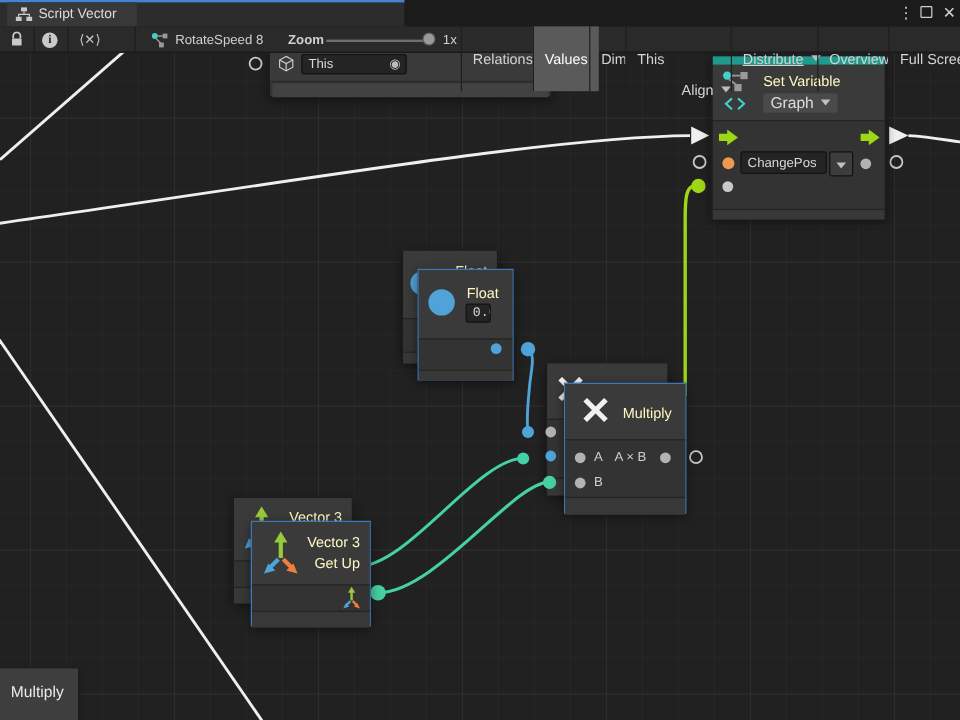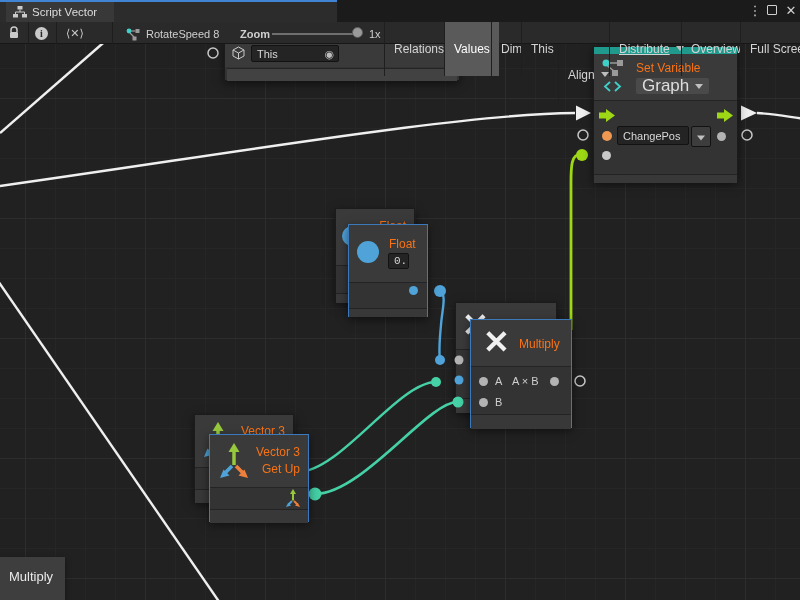--- a/index.html
+++ b/index.html
@@ -50,32 +50,32 @@
 
   
   .node{position:absolute;background:#333333;border:1px solid #1b1b1b;
         box-shadow:0 3px 9px rgba(0,0,0,.5);box-sizing:border-box;}
   .back{z-index:1;}
   .front{z-index:3;}
   .selected{border:1.5px solid #3a79bb;}
   .hd{position:absolute;left:0;right:0;background:#3a3a3a;}
   .bd{position:absolute;left:0;right:0;background:#333333;border-top:1px solid #242424;}
   .ft{position:absolute;left:0;right:0;background:#383838;border-top:1px solid #232323;}
-  .ntitle{position:absolute;font-size:12px;color:#f97316;white-space:nowrap;}
+  .ntitle{position:absolute;font-size:12px;color:#fef9c3;white-space:nowrap;}
   .nlabel{position:absolute;font-size:11px;color:#cfcfcf;white-space:nowrap;}
   .dot{position:absolute;border-radius:50%;}
   .field{position:absolute;background:#242424;border:1px solid #121212;border-radius:2px;
          color:#d8d8d8;font-size:11px;line-height:15px;padding:0 5px;box-sizing:border-box;
          white-space:nowrap;overflow:hidden;}
   .ddbtn{position:absolute;background:#3d3d3d;border:1px solid #121212;border-radius:2px;}
   .ddbtn::after{content:"";position:absolute;left:50%;top:50%;transform:translate(-50%,-30%);
          border-left:4px solid transparent;border-right:4px solid transparent;
          border-top:5px solid #c0c0c0;}
   .pill{position:absolute;background:#4a4a4a;border-radius:2px;color:#dedede;
-         font-size:17px;line-height:16px;padding:0 6px;white-space:nowrap;}
+         font-size:13px;line-height:16px;padding:0 6px;white-space:nowrap;}
   .pill::after{content:"";display:inline-block;margin-left:6px;vertical-align:2px;
          border-left:4px solid transparent;border-right:4px solid transparent;
          border-top:5px solid #c0c0c0;}
   .xglyph{position:absolute;color:#f0f0f0;font-weight:bold;line-height:1;}
 
   .tooltip{left:0;top:557px;width:65px;height:43px;background:#3e3e3e;z-index:6;
            box-shadow:0 2px 6px rgba(0,0,0,.4);}
   .tooltip div{position:absolute;left:9px;top:12px;font-size:13px;color:#eaeaea;}
 </style>
 </head>

